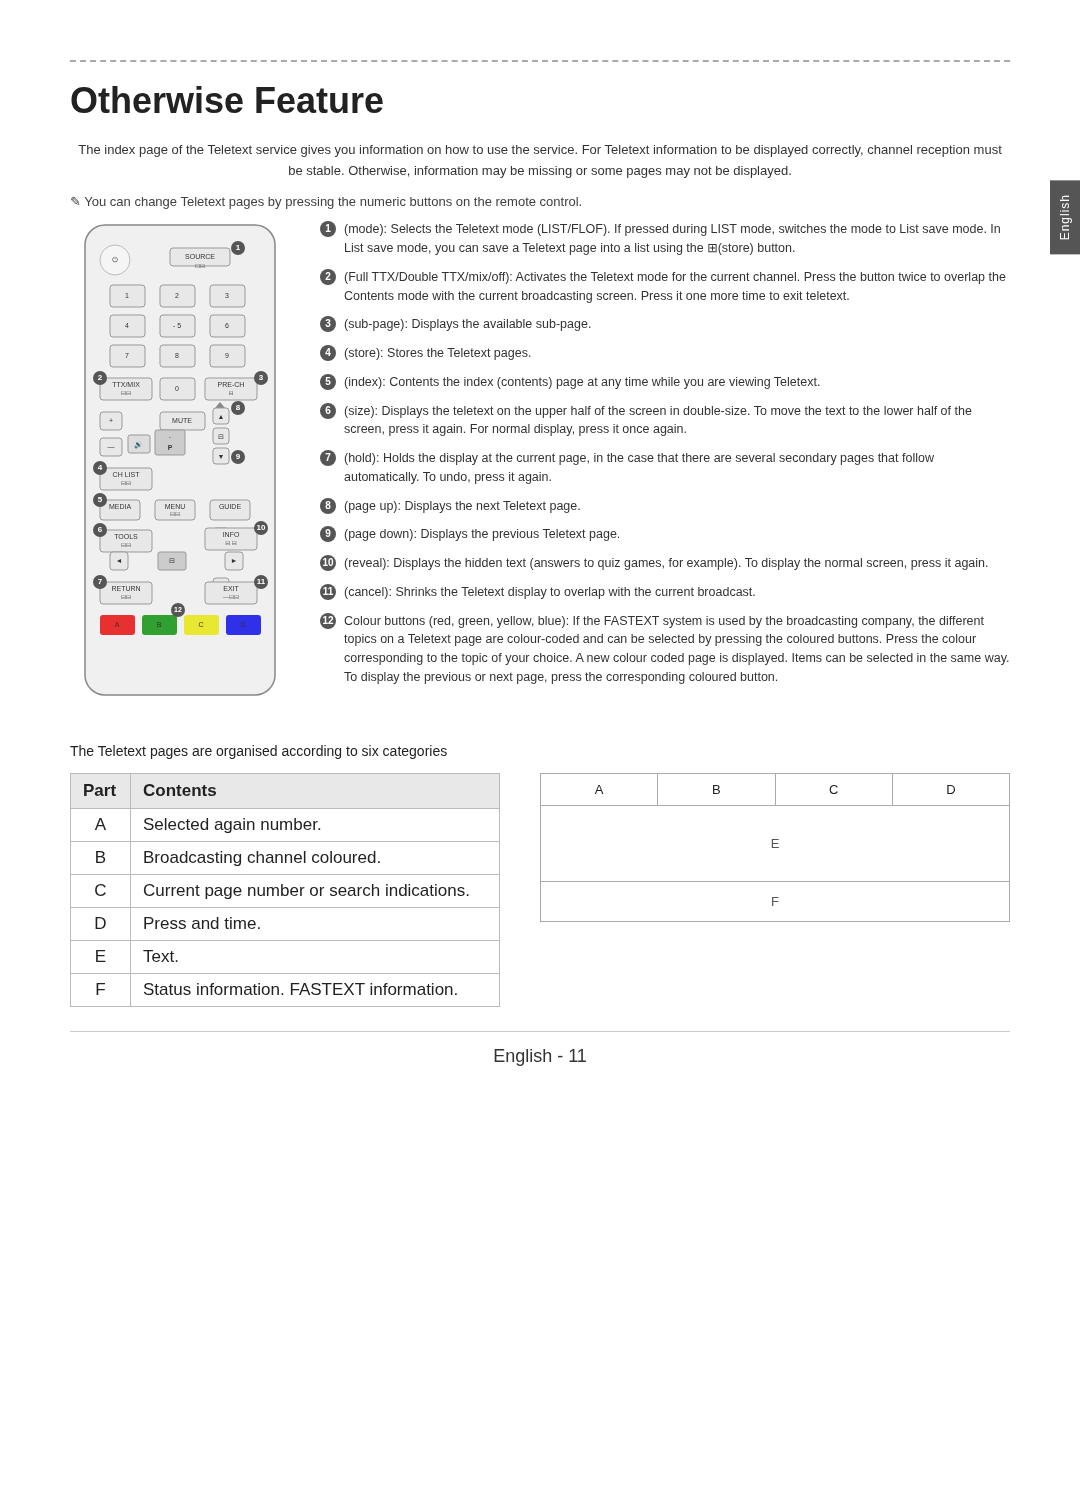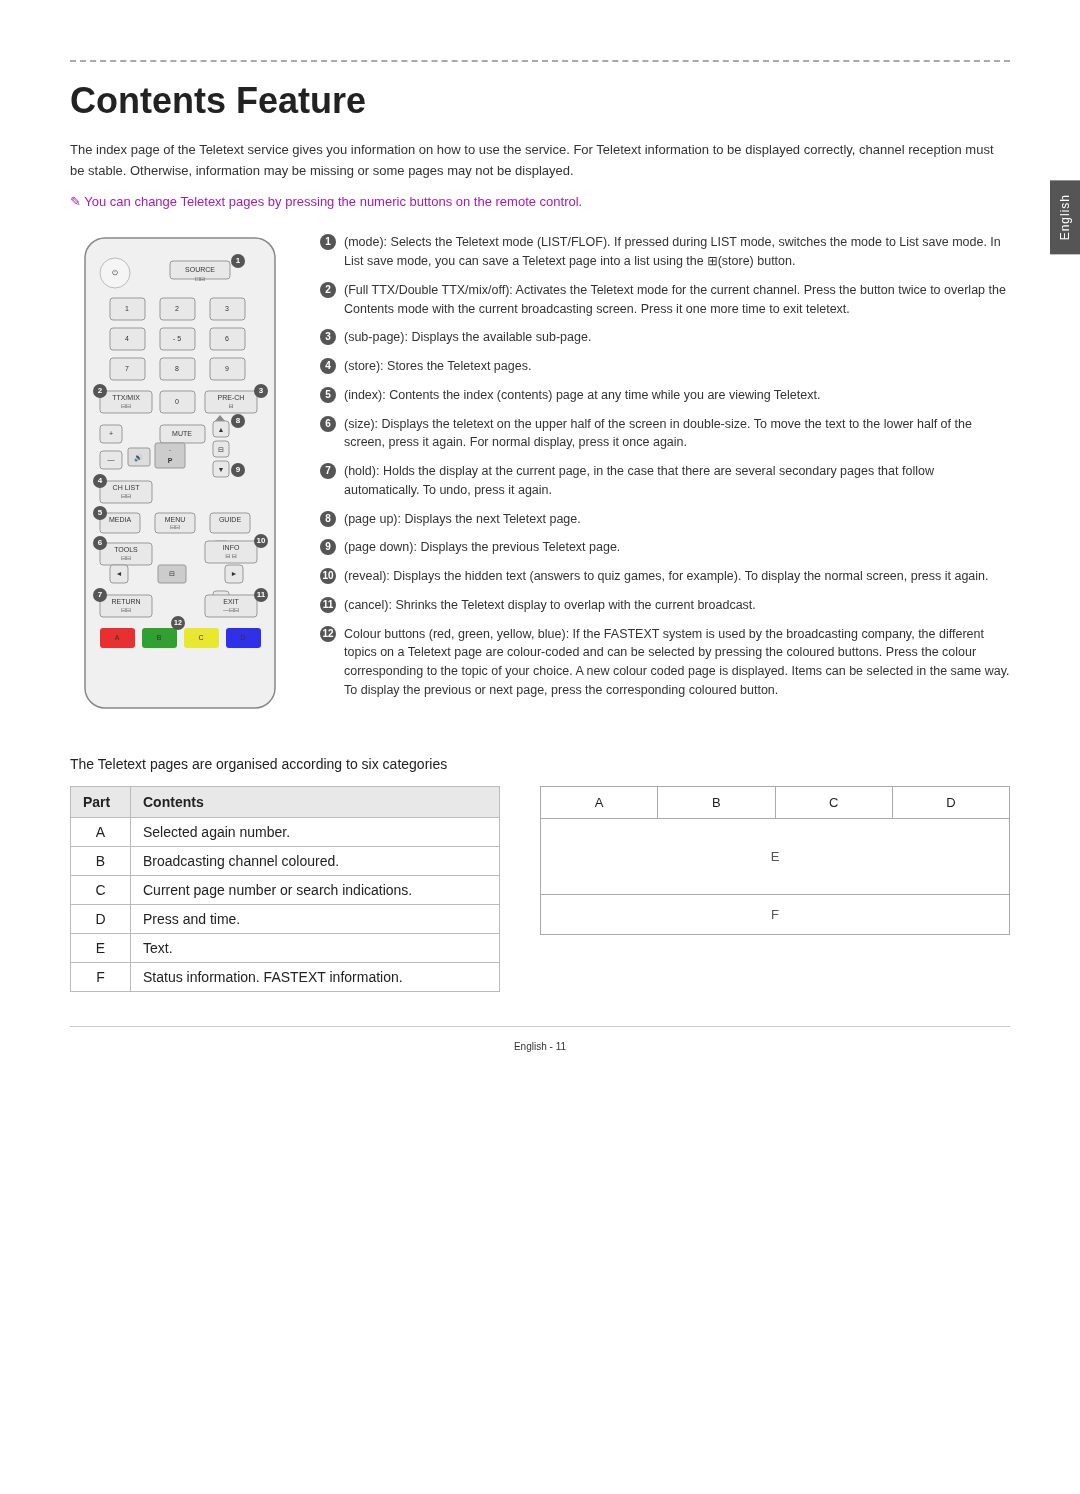--- a/index.html
+++ b/index.html
@@ -46,27 +46,28 @@
       color: #222;
       margin-bottom: 18px;
     }
 
     
     .intro-text {
       font-size: 13px;
       line-height: 1.6;
       margin-bottom: 10px;
       color: #333;
+      text-align: center;
     }
 
     .note-text {
       font-size: 13px;
       line-height: 1.6;
-      margin-bottom: 21px;
-      color: #a21caf;
+      margin-bottom: 8px;
+      color: #404040;
     }
 
     .note-text::before {
       content: '✎ ';
     }
 
     
     .main-content {
       display: flex;
       gap: 30px;
@@ -117,21 +118,21 @@
 
     .table-area {
       display: flex;
       gap: 40px;
       align-items: flex-start;
     }
 
     .data-table {
       border-collapse: collapse;
       flex: 0 0 430px;
-      font-size: 14px;
+      font-size: 17px;
     }
 
     .data-table th {
       background: #e8e8e8;
       border: 1px solid #bbb;
       padding: 7px 12px;
       text-align: left;
       font-weight: bold;
     }
 
@@ -146,21 +147,21 @@
       width: 60px;
     }
 
     
     .footer {
       position: absolute;
       bottom: 40px;
       left: 0;
       right: 0;
       text-align: center;
-      font-size: 10px;
+      font-size: 18px;
       color: #333;
       border-top: 1px solid #ccc;
       padding-top: 14px;
       margin: 0 70px;
     }
 
     
     .remote-body {
       fill: #f0f0f0;
       stroke: #888;
@@ -215,21 +216,21 @@
   </style>
 </head>
 <body>
 
 <div class="page-container">
 
   <div class="side-tab">English</div>
 
   <div class="dashed-line"></div>
 
-  <h1 class="page-title">Contents Feature</h1>
+  <h1 class="page-title">Otherwise Feature</h1>
 
   <p class="intro-text">The index page of the Teletext service gives you information on how to use the service. For Teletext information to be displayed correctly, channel reception must be stable. Otherwise, information may be missing or some pages may not be displayed.</p>
 
   <p class="note-text">You can change Teletext pages by pressing the numeric buttons on the remote control.</p>
 
   <div class="main-content">
 
     <div class="remote-container">
       <svg class="remote-svg" viewBox="0 0 220 480" xmlns="http://www.w3.org/2000/svg">
 

